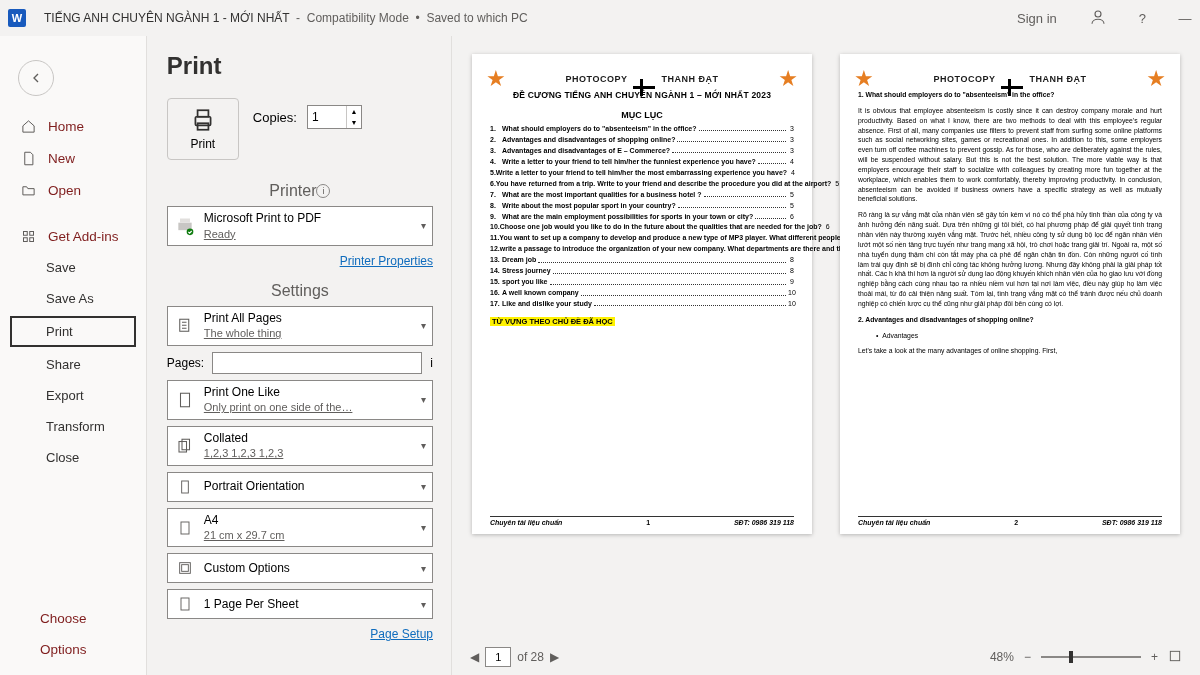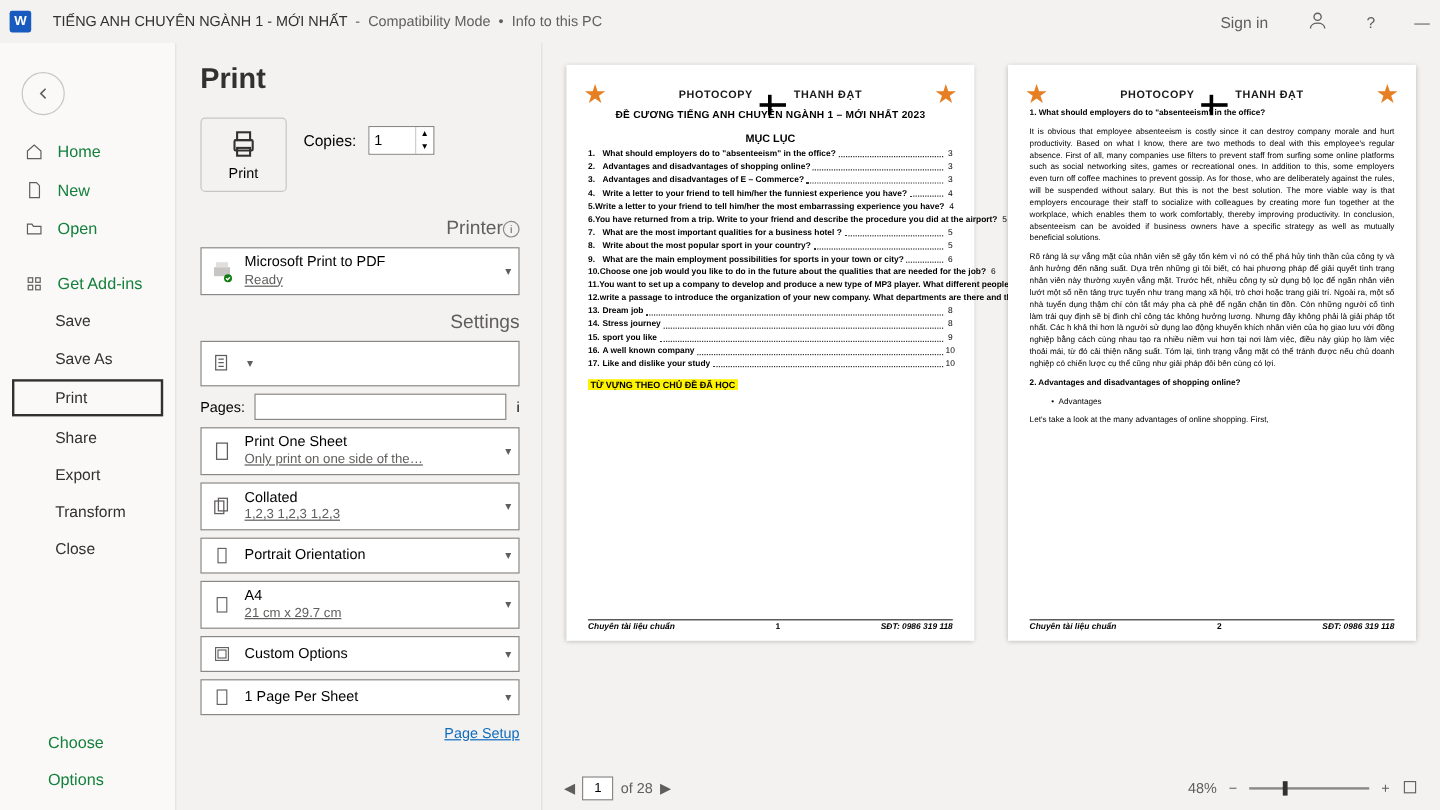--- a/index.html
+++ b/index.html
@@ -9,38 +9,38 @@
 .titlebar .word-icon { width: 18px; height: 18px; background: #185abd; color: #fff; font-size: 11px; font-weight: bold; display: flex; align-items: center; justify-content: center; border-radius: 2px; margin-right: 18px; }
 .titlebar .title-text { color: #605e5c; }
 .titlebar .title-text .fname { color: #323130; }
 .titlebar .right-controls { margin-left: auto; display: flex; align-items: center; gap: 32px; color: #605e5c; font-size: 13px; }
 .titlebar .right-controls .win-btn { width: 14px; text-align: center; cursor: default; }
 
 .main { display: flex; height: calc(100% - 36px); }
 .sidebar { width: 150px; background: #faf9f8; border-right: 1px solid #e1dfdd; padding-top: 24px; }
 .sidebar .back-btn { width: 36px; height: 36px; margin-left: 18px; margin-bottom: 14px; border: 1px solid #c8c6c4; border-radius: 50%; display: flex; align-items: center; justify-content: center; cursor: pointer; }
 .sidebar .back-btn svg { width: 16px; height: 16px; }
-.sidebar .nav-item { display: flex; align-items: center; gap: 12px; padding: 8px 20px; font-size: 13.5px; color: #15803d; cursor: pointer; }
+.sidebar .nav-item { display: flex; align-items: center; gap: 12px; padding: 8px 20px; font-size: 13.5px; color: #7f1d1d; cursor: pointer; }
 .sidebar .nav-item .icon { width: 16px; height: 16px; display: inline-flex; align-items: center; justify-content: center; }
 .sidebar .nav-group { margin-bottom: 8px; }
 .sidebar .nav-sub { padding-left: 46px; font-size: 13px; color: #323130; }
 .sidebar .nav-item.active { border: 2px solid #323130; margin: 2px 10px; padding: 6px 10px 6px 34px; }
 .sidebar .bottom-block { position: absolute; bottom: 10px; width: 150px; }
 .sidebar .bottom-block .nav-item { padding: 8px 20px 8px 40px; }
 
 .print-panel { width: 310px; padding: 16px 18px 8px 20px; display: flex; flex-direction: column; }
 .print-panel h1 { font-size: 24px; font-weight: 600; color: #323130; margin-bottom: 18px; }
 .print-row { display: flex; align-items: center; gap: 14px; margin-bottom: 14px; }
 .print-button-box { border: 1px solid #c8c6c4; border-radius: 4px; width: 72px; height: 62px; display: flex; flex-direction: column; align-items: center; justify-content: center; gap: 4px; font-size: 12px; cursor: pointer; }
 .print-button-box svg { width: 26px; height: 26px; }
 .copies-spin { display: flex; align-items: center; border: 1px solid #8a8886; height: 24px; }
 .copies-spin input { border: none; width: 38px; height: 22px; padding: 0 4px; font-size: 12px; outline: none; }
 .copies-spin .spin-btns { display: flex; flex-direction: column; border-left: 1px solid #c8c6c4; }
 .copies-spin .spin-btns span { width: 14px; height: 11px; font-size: 7px; display: flex; align-items: center; justify-content: center; cursor: pointer; background: #fff; }
-.section-label { font-size: 16px; color: #605e5c; font-weight: 400; margin: 8px 0 6px; display: flex; align-items: center; justify-content: flex-end; }
+.section-label { font-size: 16px; color: #605e5c; font-weight: 400; margin: 8px 0 6px; display: flex; align-items: center; justify-content: center; }
 .section-label .info-icon { width: 14px; height: 14px; border: 1px solid #8a8886; border-radius: 50%; font-size: 9px; display: flex; align-items: center; justify-content: center; color: #605e5c; }
 .dropdown { border: 1px solid #8a8886; background: #fff; display: flex; align-items: center; padding: 4px 6px; gap: 8px; font-size: 12px; cursor: pointer; margin-bottom: 6px; min-height: 38px; }
 .dropdown .dd-icon { width: 22px; display: flex; justify-content: center; }
 .dropdown .dd-text { flex: 1; line-height: 1.3; }
 .dropdown .dd-text .sub { color: #605e5c; font-size: 11px; text-decoration: underline; }
 .dropdown .chev { font-size: 10px; color: #605e5c; margin-left: 2px; }
 .link-row { text-align: right; font-size: 12px; margin: 2px 0 6px; }
 .link-row a { color: #0f6cbd; text-decoration: underline; cursor: pointer; }
 .pages-row { display: flex; align-items: center; gap: 8px; margin-bottom: 6px; font-size: 12px; }
 .pages-row input { flex: 1; border: 1px solid #8a8886; height: 22px; padding: 0 4px; font-size: 12px; }
@@ -78,21 +78,21 @@
 .zoom-slider .thumb { width: 4px; height: 12px; background: #323130; position: absolute; top: -5px; left: 28px; }
 </style>
 </head>
 <body>
 
 <div class="titlebar">
   <div class="word-icon">W</div>
   <div class="title-text">
     <span class="fname">TIẾNG ANH CHUYÊN NGÀNH 1 - MỚI NHẤT</span>
     &nbsp;- &nbsp;<span>Compatibility Mode</span>
-    &nbsp;• &nbsp;<span>Info to this PC</span>
+    &nbsp;• &nbsp;<span>Saved to which PC</span>
   </div>
   <div class="right-controls">
     <span>Sign in</span>
     <span>
       <svg width="18" height="18" viewBox="0 0 24 24" fill="none" stroke="#605e5c" stroke-width="1.5">
           <circle cx="12" cy="8" r="4"></circle>
           <path d="M4 21c0-4 4-6 8-6s8 2 8 6"></path>
         </svg>
     </span>
     <span>?</span>
@@ -212,46 +212,51 @@
             <circle cx="18" cy="19" r="4" fill="#107c10"></circle>
             <path d="M16 19l1.5 1.5L20 18" stroke="#fff" stroke-width="1.4" fill="none"></path>
           </svg>
         </span>
       <div class="dd-text">
           <div>Microsoft Print to PDF</div>
           <div class="sub">Ready</div>
         </div>
       <span class="chev">▾</span>
     </div>
+    <div class="link-row"><a>Printer Properties</a></div>
 
     <div class="section-label">
         <span>Settings</span>
       </div>
     <div class="dropdown">
       <span class="dd-icon">
           <svg width="18" height="18" viewBox="0 0 24 24" fill="none" stroke="#605e5c" stroke-width="1.4">
             <rect x="5" y="3" width="12" height="16"></rect>
             <path d="M8 7h6M8 11h6M8 15h6"></path>
           </svg>
         </span>
+      <div class="dd-text">
+          <div>Print All Pages</div>
+          <div class="sub">The whole thing</div>
+        </div>
       <span class="chev">▾</span>
     </div>
     <div class="pages-row">
         <span>Pages:</span>
         <input style="">
         <span class="info-icon">i</span>
       </div>
     <div class="dropdown">
       <span class="dd-icon">
           <svg width="18" height="18" viewBox="0 0 24 24" fill="none" stroke="#605e5c" stroke-width="1.4">
             <rect x="6" y="3" width="12" height="18"></rect>
           </svg>
         </span>
       <div class="dd-text">
-          <div>Print One Sheet</div>
+          <div>Print One Like</div>
           <div class="sub">Only print on one side of the…</div>
         </div>
       <span class="chev">▾</span>
     </div>
     <div class="dropdown">
       <span class="dd-icon">
           <svg width="18" height="18" viewBox="0 0 24 24" fill="none" stroke="#605e5c" stroke-width="1.4">
             <rect x="4" y="6" width="10" height="14"></rect>
             <rect x="8" y="3" width="10" height="14"></rect>
           </svg>

